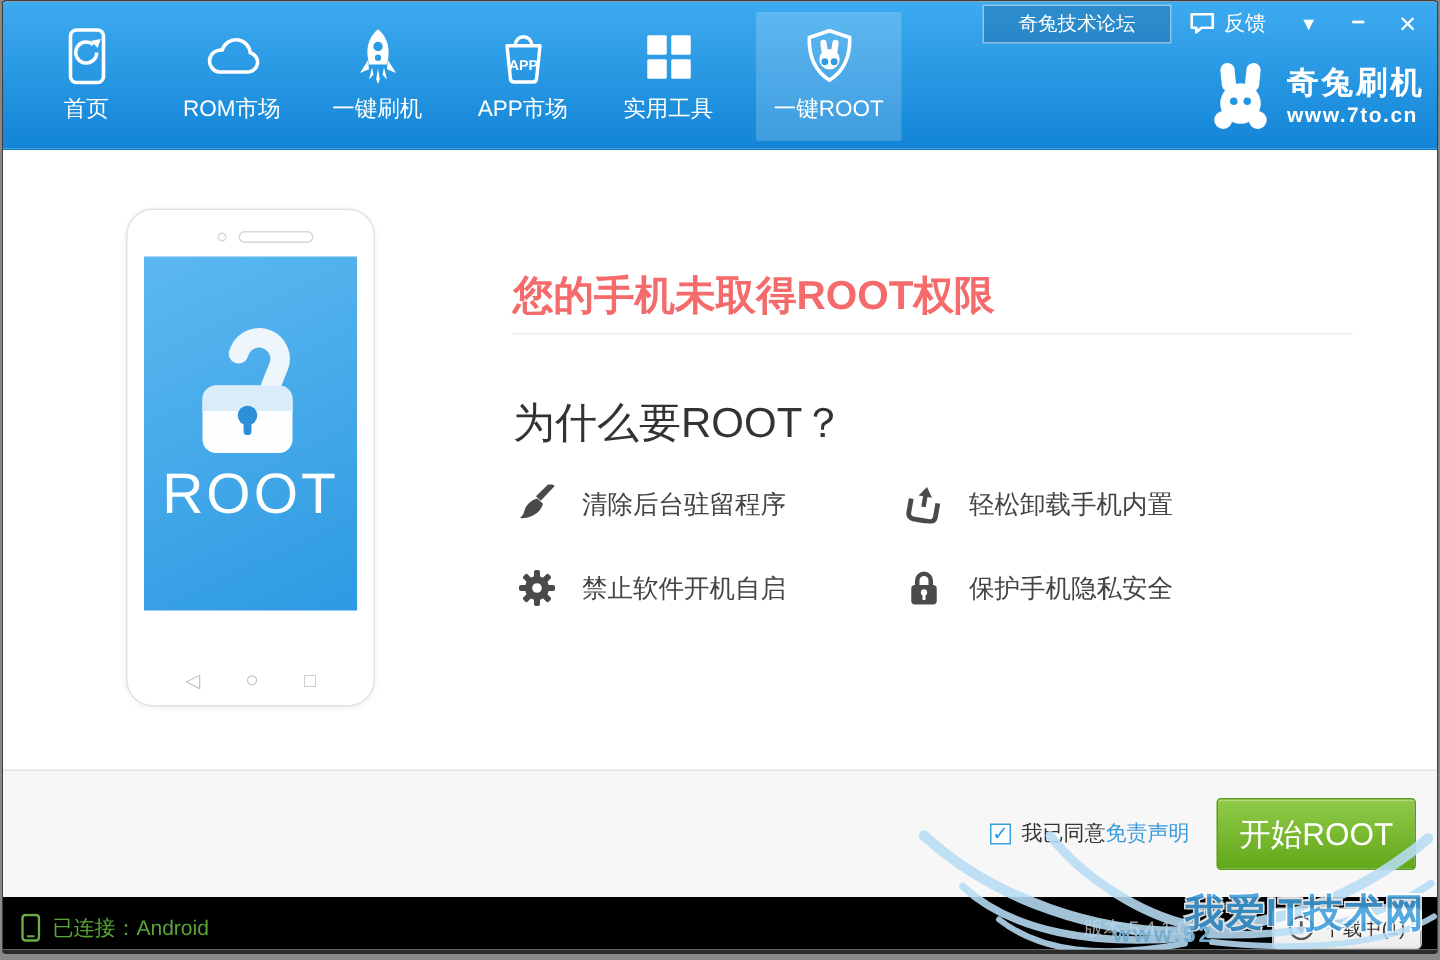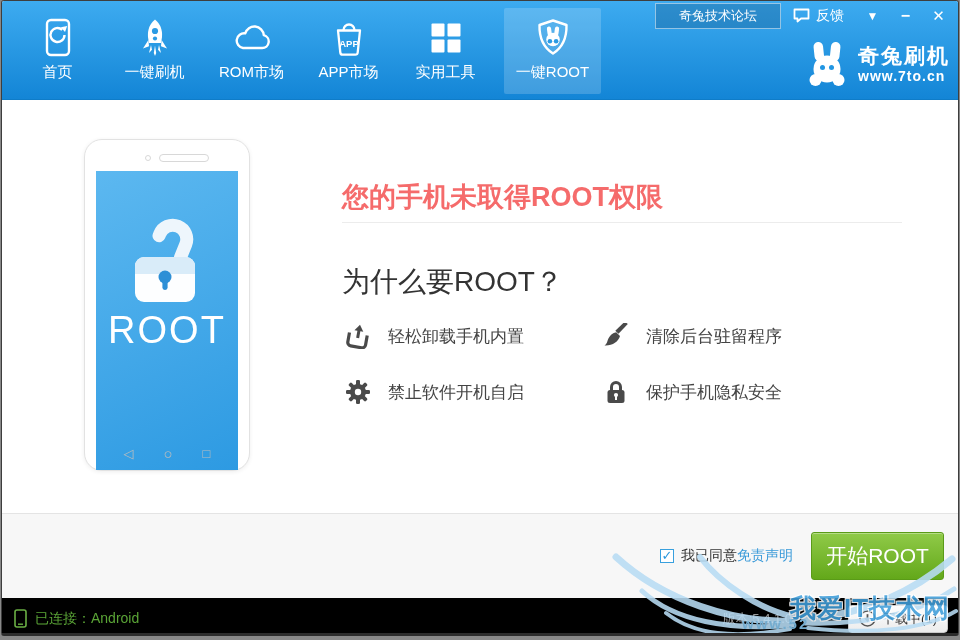--- a/index.html
+++ b/index.html
@@ -35,21 +35,21 @@
   .brand-url { font-size:14px; font-weight:bold; letter-spacing:1px; }
 
   
   .phone { position:absolute; left:82px; top:138px; width:166px; height:332px;
     background:#fff; border:1px solid #e2e2e2; border-radius:18px;
     box-shadow:0 1px 4px rgba(0,0,0,0.07); }
   .speaker-dot { position:absolute; left:60px; top:15px; width:6px; height:6px;
     border:1px solid #d8d8d8; border-radius:50%; }
   .speaker-bar { position:absolute; left:74px; top:14px; width:50px; height:8px;
     border:1px solid #d8d8d8; border-radius:4px; }
-  .screen { position:absolute; left:11px; top:31px; width:142px; height:299px;
+  .screen { position:absolute; left:11px; top:31px; width:142px; height:236px;
     background:linear-gradient(155deg,#5cb8f0,#2d9ae2);
     display:flex; flex-direction:column; align-items:center; }
   .screen svg { margin-top:38px; }
   .root-text { margin-top:6px; font-size:38px; color:#fff; letter-spacing:2px; }
   .phone-nav { position:absolute; bottom:8px; left:0; right:0; display:flex;
     justify-content:center; gap:30px; color:#bdbdbd; font-size:13px; align-items:center; }
 
   
   .page-title { position:absolute; left:340px; top:178px; font-size:27px;
     font-weight:bold; color:#f56b6b; }
@@ -111,37 +111,37 @@
         <svg viewBox="0 0 40 40" width="40">
           <rect x="9" y="2" width="22" height="35" rx="4" fill="none" stroke="#fff" stroke-width="2.4"></rect>
           <path d="M26.5 17 a7 7 0 1 1 -2.3 -5.2" fill="none" stroke="#fff" stroke-width="2.4"></path>
           <path d="M22.8 9.2 l6.4 -1.2 -2.2 6 z" fill="#fff"></path>
         </svg>
         <span class="tab-label">首页</span>
       </div>
 
       <div class="tab">
         <svg viewBox="0 0 40 40" width="40">
+          <path d="M11 30 h19 a6.5 6.5 0 0 0 1.8 -12.8 a9.5 9.5 0 0 0 -18.6 -1.8 A7 7 0 0 0 11 30 z" fill="none" stroke="#fff" stroke-width="2.4" stroke-linejoin="round"></path>
+        </svg>
+        <span class="tab-label">ROM市场</span>
+      </div>
+
+      <div class="tab">
+        <svg viewBox="0 0 40 40" width="40">
           <path d="M20 1.5 c5.2 4.2 7.6 10.3 7 17.5 l-0.9 6 h-12.2 l-0.9 -6 c-0.6 -7.2 1.8 -13.3 7 -17.5 z" fill="#fff"></path>
           <circle cx="20" cy="13" r="3.1" fill="#2b9be4"></circle>
           <circle cx="20" cy="20.5" r="2.1" fill="#2b9be4"></circle>
           <path d="M13.4 22 l-5.4 8.6 6 -2.4 z" fill="#fff"></path>
           <path d="M26.6 22 l5.4 8.6 -6 -2.4 z" fill="#fff"></path>
           <path d="M16 27 l-2 8 3 -3.2 z" fill="#fff"></path>
           <path d="M24 27 l2 8 -3 -3.2 z" fill="#fff"></path>
           <path d="M20 27.5 l-1.2 7.5 1.2 3 1.2 -3 z" fill="#fff"></path>
         </svg>
         <span class="tab-label">一键刷机</span>
-      </div>
-
-      <div class="tab">
-        <svg viewBox="0 0 40 40" width="40">
-          <path d="M11 30 h19 a6.5 6.5 0 0 0 1.8 -12.8 a9.5 9.5 0 0 0 -18.6 -1.8 A7 7 0 0 0 11 30 z" fill="none" stroke="#fff" stroke-width="2.4" stroke-linejoin="round"></path>
-        </svg>
-        <span class="tab-label">ROM市场</span>
       </div>
 
       <div class="tab">
         <svg viewBox="0 0 40 40" width="40">
           <path d="M9 12.5 h22 l-2.3 22 a2.5 2.5 0 0 1 -2.5 2.2 h-12.4 a2.5 2.5 0 0 1 -2.5 -2.2 z" fill="none" stroke="#fff" stroke-width="2.3" stroke-linejoin="round"></path>
           <path d="M14.5 12 a5.5 5.5 0 0 1 11 0" fill="none" stroke="#fff" stroke-width="2.3"></path>
           <text x="20" y="28.5" text-anchor="middle" font-size="9.5" font-weight="bold" fill="#fff">APP</text>
         </svg>
         <span class="tab-label">APP市场</span>
       </div>
@@ -225,34 +225,34 @@
     </div>
   </div>
 
   <div class="page-title">您的手机未取得ROOT权限</div>
   <div class="title-divider"></div>
   <div class="why-heading">为什么要ROOT？</div>
 
   <div class="features">
     <div class="feature">
       <svg width="26" height="26" viewBox="0 0 26 26">
+        <path d="M24.8 1 l-9.3 9.8 -3.2 -3 L21.8 -1.4 z" fill="#4a4a4a"></path>
+        <path d="M13.2 9.3 l3.8 3.6 c-1.6 5.8 -7.8 10 -15.5 9.5 c3.1 -2.1 2.6 -4.7 4.2 -7.5 c1.6 -2.8 4 -4.7 7.5 -5.6 z" fill="#4a4a4a"></path>
+      </svg>
+      <span>清除后台驻留程序</span>
+    </div>
+    <div class="feature">
+      <svg width="26" height="26" viewBox="0 0 26 26">
         <g transform="rotate(10 13 13)">
           <path d="M4 11 v9.5 a3.5 3.5 0 0 0 3.5 3.5 h11 a3.5 3.5 0 0 0 3.5 -3.5 V11" fill="none" stroke="#4a4a4a" stroke-width="3.2"></path>
           <path d="M13 15 V6" stroke="#4a4a4a" stroke-width="3"></path>
           <path d="M8.5 8 L13 1.5 l4.5 6.5 z" fill="#4a4a4a"></path>
         </g>
       </svg>
       <span>轻松卸载手机内置</span>
-    </div>
-    <div class="feature">
-      <svg width="26" height="26" viewBox="0 0 26 26">
-        <path d="M24.8 1 l-9.3 9.8 -3.2 -3 L21.8 -1.4 z" fill="#4a4a4a"></path>
-        <path d="M13.2 9.3 l3.8 3.6 c-1.6 5.8 -7.8 10 -15.5 9.5 c3.1 -2.1 2.6 -4.7 4.2 -7.5 c1.6 -2.8 4 -4.7 7.5 -5.6 z" fill="#4a4a4a"></path>
-      </svg>
-      <span>清除后台驻留程序</span>
     </div>
     <div class="feature">
       <svg width="26" height="26" viewBox="0 0 26 26">
         <g fill="#4a4a4a">
           <rect x="11" y="1" width="4" height="24" rx="1.3"></rect>
           <rect x="11" y="1" width="4" height="24" rx="1.3" transform="rotate(45 13 13)"></rect>
           <rect x="11" y="1" width="4" height="24" rx="1.3" transform="rotate(90 13 13)"></rect>
           <rect x="11" y="1" width="4" height="24" rx="1.3" transform="rotate(135 13 13)"></rect>
           <circle cx="13" cy="13" r="8"></circle>
         </g>

